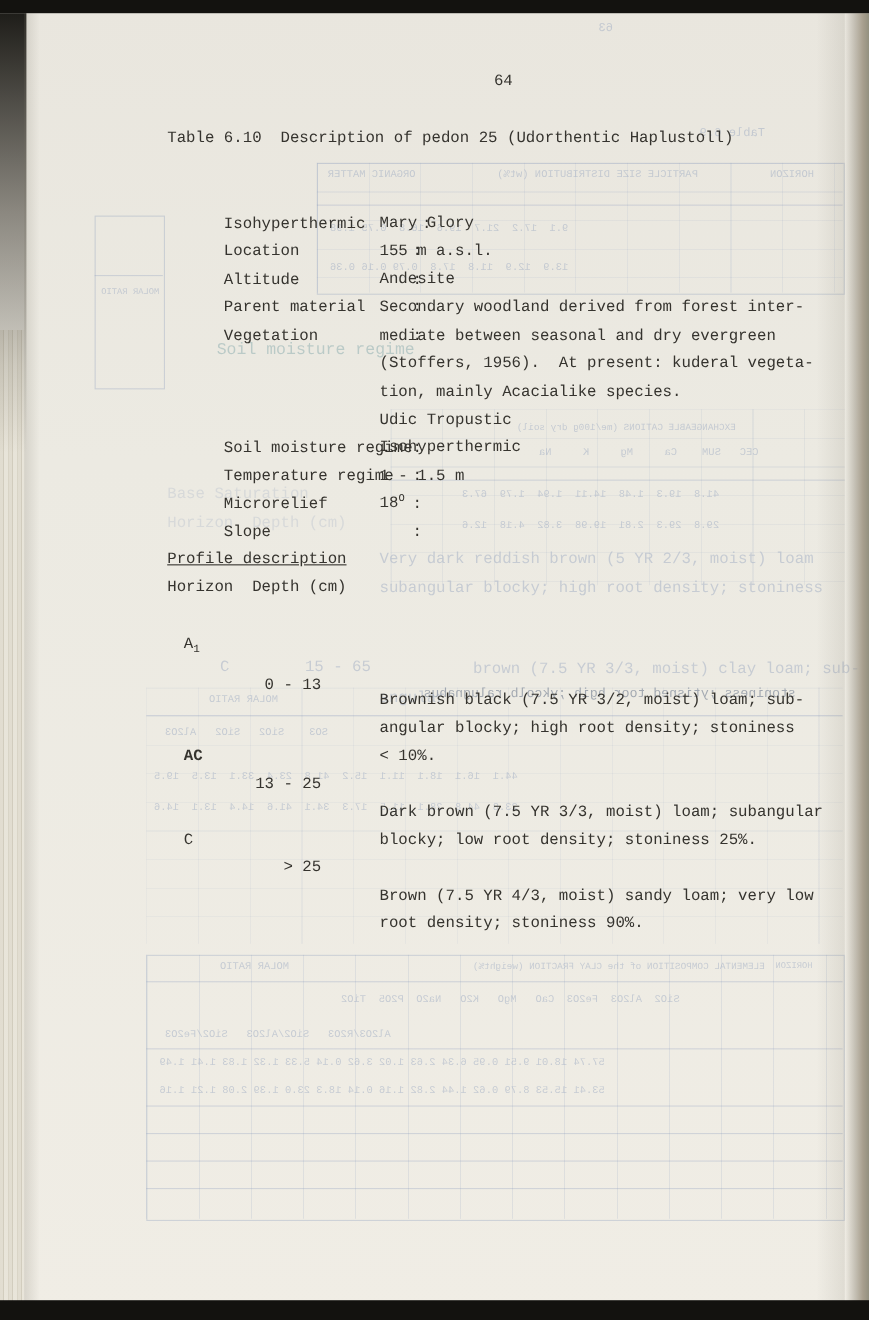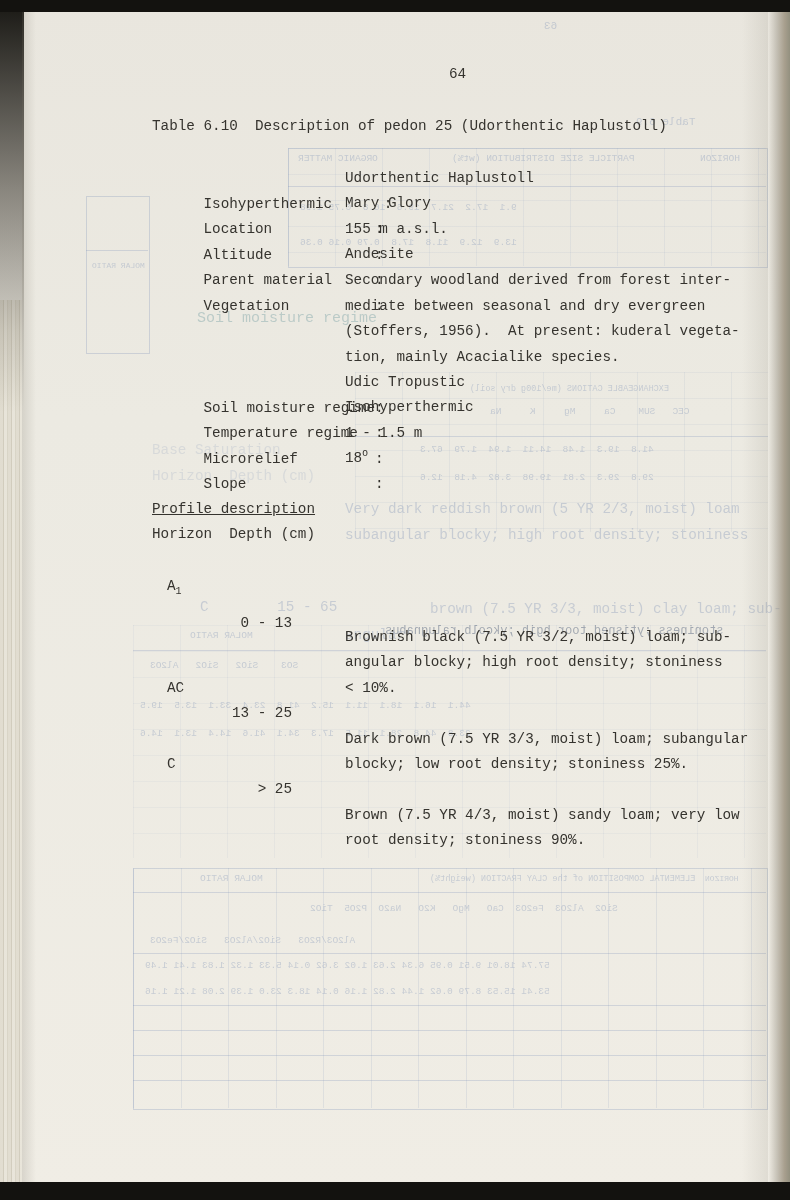--- a/index.html
+++ b/index.html
@@ -109,21 +109,21 @@
     <span class="ghost" style="left:345px;top:623px;">angular</span>
   </div>
 
   <div>
 
     <div class="tw" style="left:449px;top:62px;">64</div>
 
     <div class="tw" style="left:152px;top:114px;">Table 6.10  Description of pedon 25 (Udorthentic Haplustoll)</div>
 
     <div class="tw" style="left:152px;top:166px;">
-      <span>Isohyperthermic      :</span><span class="val">Udorthentic Haplustoll</span>
+      <span>Isohyperthermic      :</span>
     </div>
     <div class="tw" style="left:152px;top:191px;">
       <span>Location            :</span><span class="val">Mary Glory</span>
     </div>
     <div class="tw" style="left:152px;top:217px;">
       <span>Altitude            :</span><span class="val">155 m a.s.l.</span>
     </div>
     <div class="tw" style="left:152px;top:242px;">
       <span>Parent material     :</span><span class="val">Andesite</span>
     </div>
@@ -151,21 +151,21 @@
 
     <div class="tw" style="left:0;top:548px;">
       <span style="position:absolute;left:167px;"><span>A</span><sub>1</sub></span>
       <span style="position:absolute;left:210px;width:82px;text-align:right;display:inline-block;margin-top:12px;">0 - 13</span>
       <span style="position:absolute;left:345px;">Brownish black (7.5 YR 3/2, moist) loam; sub-
 angular blocky; high root density; stoniness
 &lt; 10%.</span>
     </div>
 
     <div class="tw" style="left:0;top:650px;">
-      <span style="position:absolute;left:167px;">AC</span>
+      <span style="position:absolute;left:167px;font-weight:bold;">AC</span>
       <span style="position:absolute;left:210px;width:82px;text-align:right;display:inline-block;">13 - 25</span>
       <span style="position:absolute;left:345px;">Dark brown (7.5 YR 3/3, moist) loam; subangular
 blocky; low root density; stoniness 25%.</span>
     </div>
 
     <div class="tw" style="left:0;top:726px;">
       <span style="position:absolute;left:167px;">C</span>
       <span style="position:absolute;left:210px;width:82px;text-align:right;display:inline-block;">&gt; 25</span>
       <span style="position:absolute;left:345px;">Brown (7.5 YR 4/3, moist) sandy loam; very low
 root density; stoniness 90%.</span>

